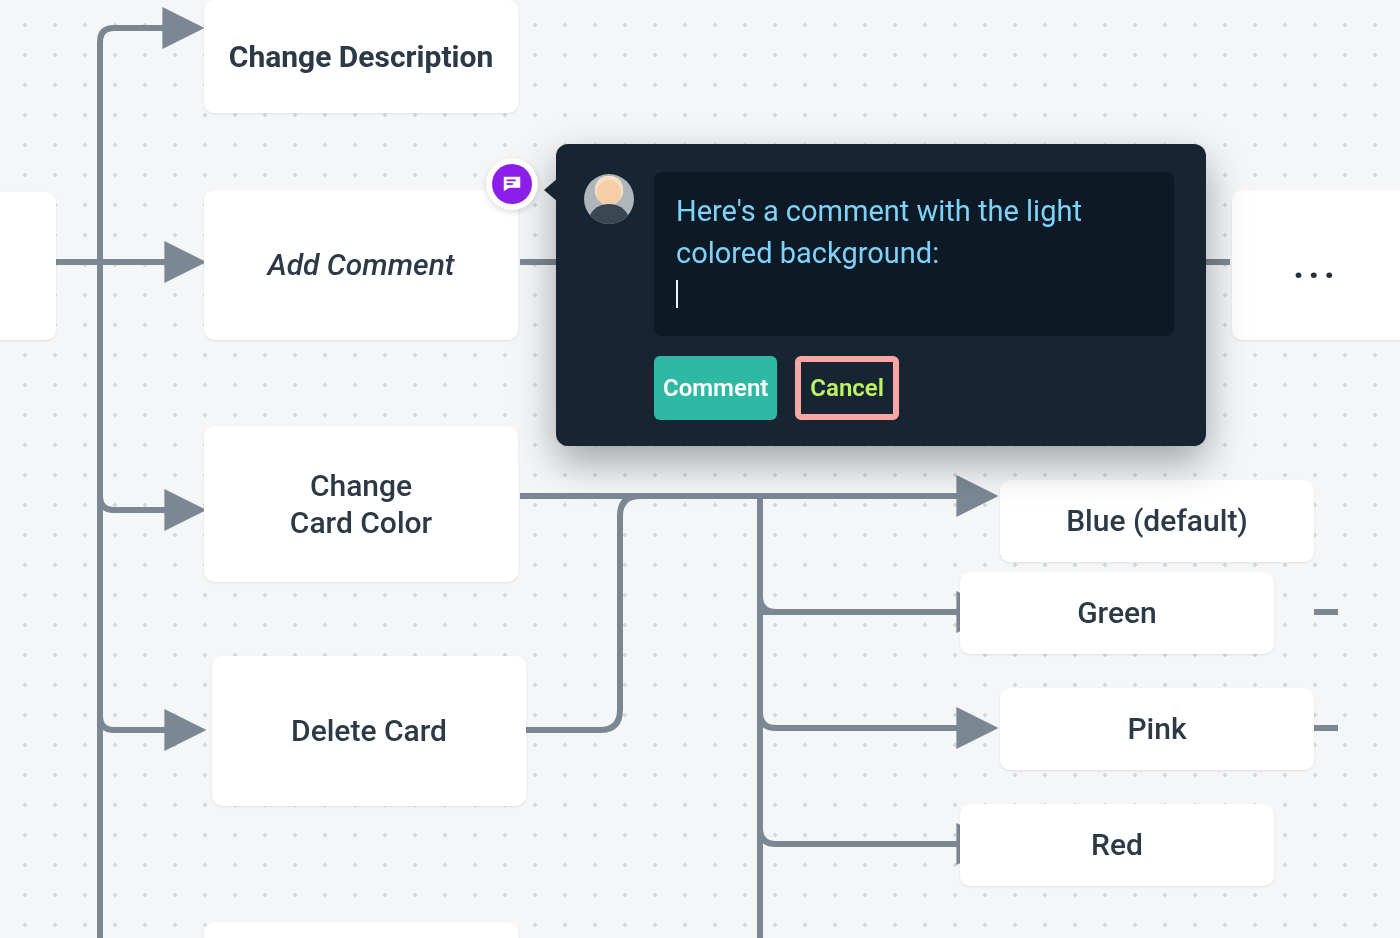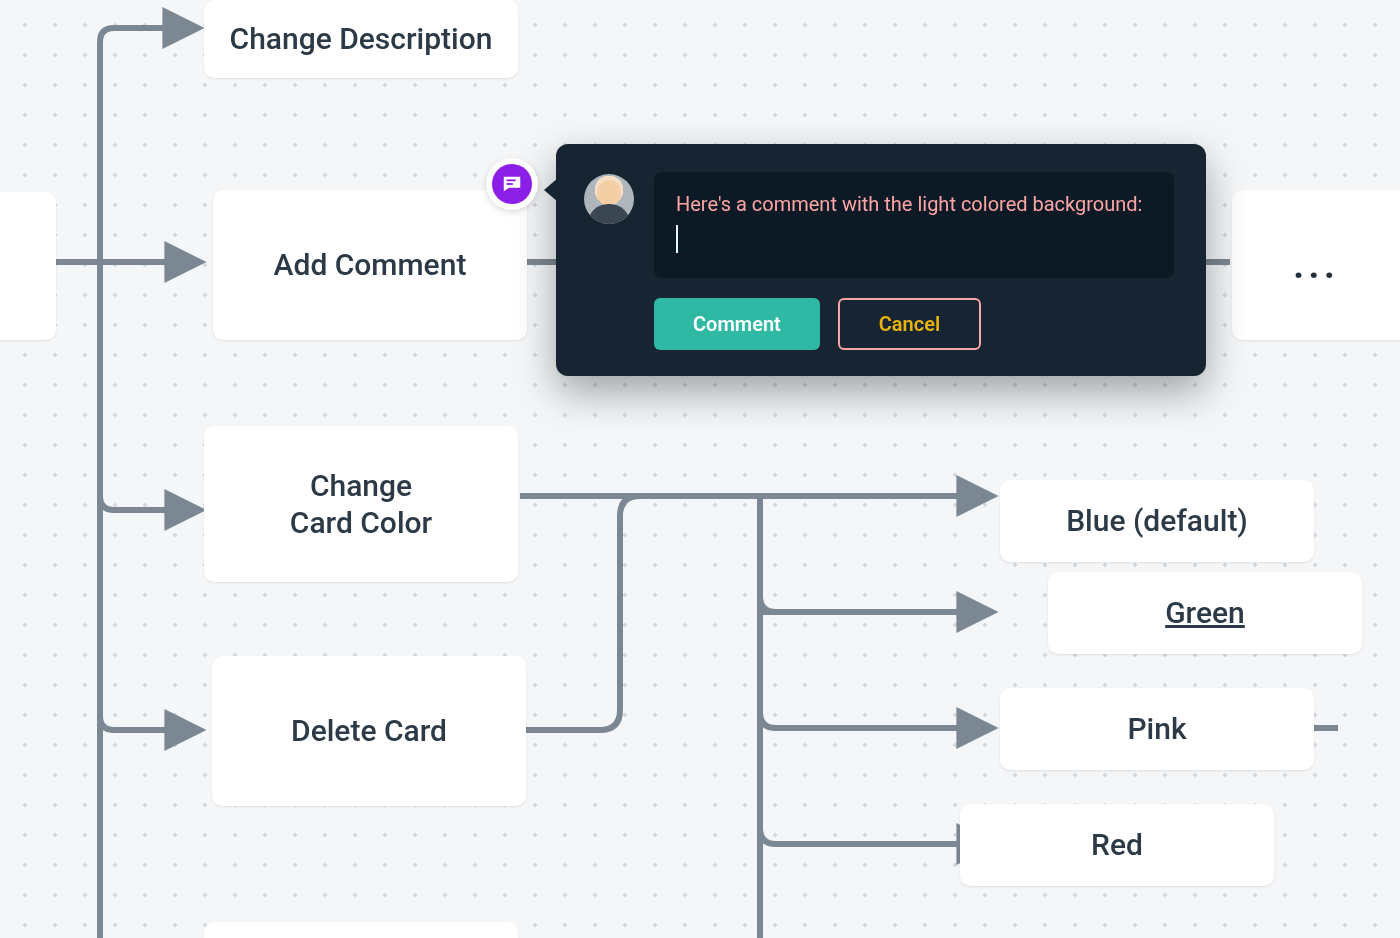--- a/index.html
+++ b/index.html
@@ -71,36 +71,36 @@
     flex:0 0 auto;margin-right:20px;margin-top:2px;
     position:relative;overflow:hidden;
   }
   .avatar::before{content:"";position:absolute;left:13px;top:6px;width:24px;height:26px;border-radius:50% 50% 48% 48%;background:#f4cfa6;}
   .avatar::after{content:"";position:absolute;left:4px;top:30px;width:42px;height:28px;border-radius:20px 20px 0 0;background:#3a4651;}
   .comment-box{
     background:#0d1a26;
     border-radius:8px;
     padding:18px 22px 20px 22px;
     width:520px;
-    color:#fca5a5;
-    font-size:20px;
+    color:#7dd3fc;
+    font-size:29px;
     line-height:1.45;
   }
   .comment-box .cursor{
     display:inline-block;width:2px;height:28px;background:#e4f6ff;
     vertical-align:-3px;margin-top:6px;
   }
   .btnrow{display:flex;gap:18px;margin-top:20px;margin-left:70px;}
   .btn{
     border:none;border-radius:6px;
-    font-size:20px;font-weight:600;
-    padding:12px 39px;cursor:pointer;
+    font-size:24px;font-weight:600;
+    padding:12px 9px;cursor:pointer;
   }
   .btn.primary{background:#2fb8a3;color:#fff;}
-  .btn.secondary{background:transparent;color:#eab308;border:2px solid #fca5a5;}
+  .btn.secondary{background:transparent;color:#bef264;border:6px solid #fca5a5;}
 </style>
 </head>
 <body>
 
 <svg class="connectors">
   <defs>
     <marker id="arrow" viewBox="0 0 10 10" refX="8" refY="5" markerWidth="7" markerHeight="7" orient="auto-start-reverse">
       <path d="M0 0 L10 5 L0 10 Z" fill="#7b8893"></path>
     </marker>
   </defs>
@@ -133,44 +133,44 @@
   <path d="M760 712 Q760 728 776 728 L990 728" stroke="#7b8893" stroke-width="6" fill="none" marker-end="url(#arrow)"></path>
 
   <path d="M760 828 Q760 844 776 844 L990 844" stroke="#7b8893" stroke-width="6" fill="none" marker-end="url(#arrow)"></path>
 
   <path d="M1314 612 L1338 612" stroke="#7b8893" stroke-width="6" fill="none"></path>
   <path d="M1314 728 L1338 728" stroke="#7b8893" stroke-width="6" fill="none"></path>
 </svg>
 
 <div class="card root" style="left:0;top:192px;width:56px;height:148px;"></div>
 
-<div class="card" style="left:204px;top:0;width:314px;height:78px;">
+<div class="card" style="left:204px;top:0;width:314px;height:113px;font-weight:bold;">
   <span>Change Description</span>
 </div>
-<div class="card" style="left:213px;top:190px;width:314px;height:150px;">
+<div class="card" style="left:204px;top:190px;width:314px;height:150px;font-style:italic;">
   <span>Add Comment</span>
 </div>
 <div class="card" style="left:204px;top:426px;width:314px;height:156px;white-space:pre-line;">
   <span>Change
 Card Color</span>
 </div>
 <div class="card" style="left:212px;top:656px;width:314px;height:150px;">
   <span>Delete Card</span>
 </div>
 
 <div class="card" style="left:204px;top:922px;width:314px;height:60px;"></div>
 
 <div class="card" style="left:1232px;top:190px;width:168px;height:150px;border-top-right-radius:0;border-bottom-right-radius:0;">
   <span class="overflow" style="position:static;">...</span>
 </div>
 
 <div class="card" style="left:1000px;top:480px;width:314px;height:82px;">
   <span>Blue (default)</span>
 </div>
-<div class="card" style="left:1048px;top:572px;width:314px;height:82px;text-decoration:underline;">
+<div class="card" style="left:960px;top:572px;width:314px;height:82px;">
   <span>Green</span>
 </div>
 <div class="card" style="left:1000px;top:688px;width:314px;height:82px;">
   <span>Pink</span>
 </div>
 <div class="card" style="left:960px;top:804px;width:314px;height:82px;">
   <span>Red</span>
 </div>
 
 <div class="comment-bubble" style="left:486px;top:158px;">

